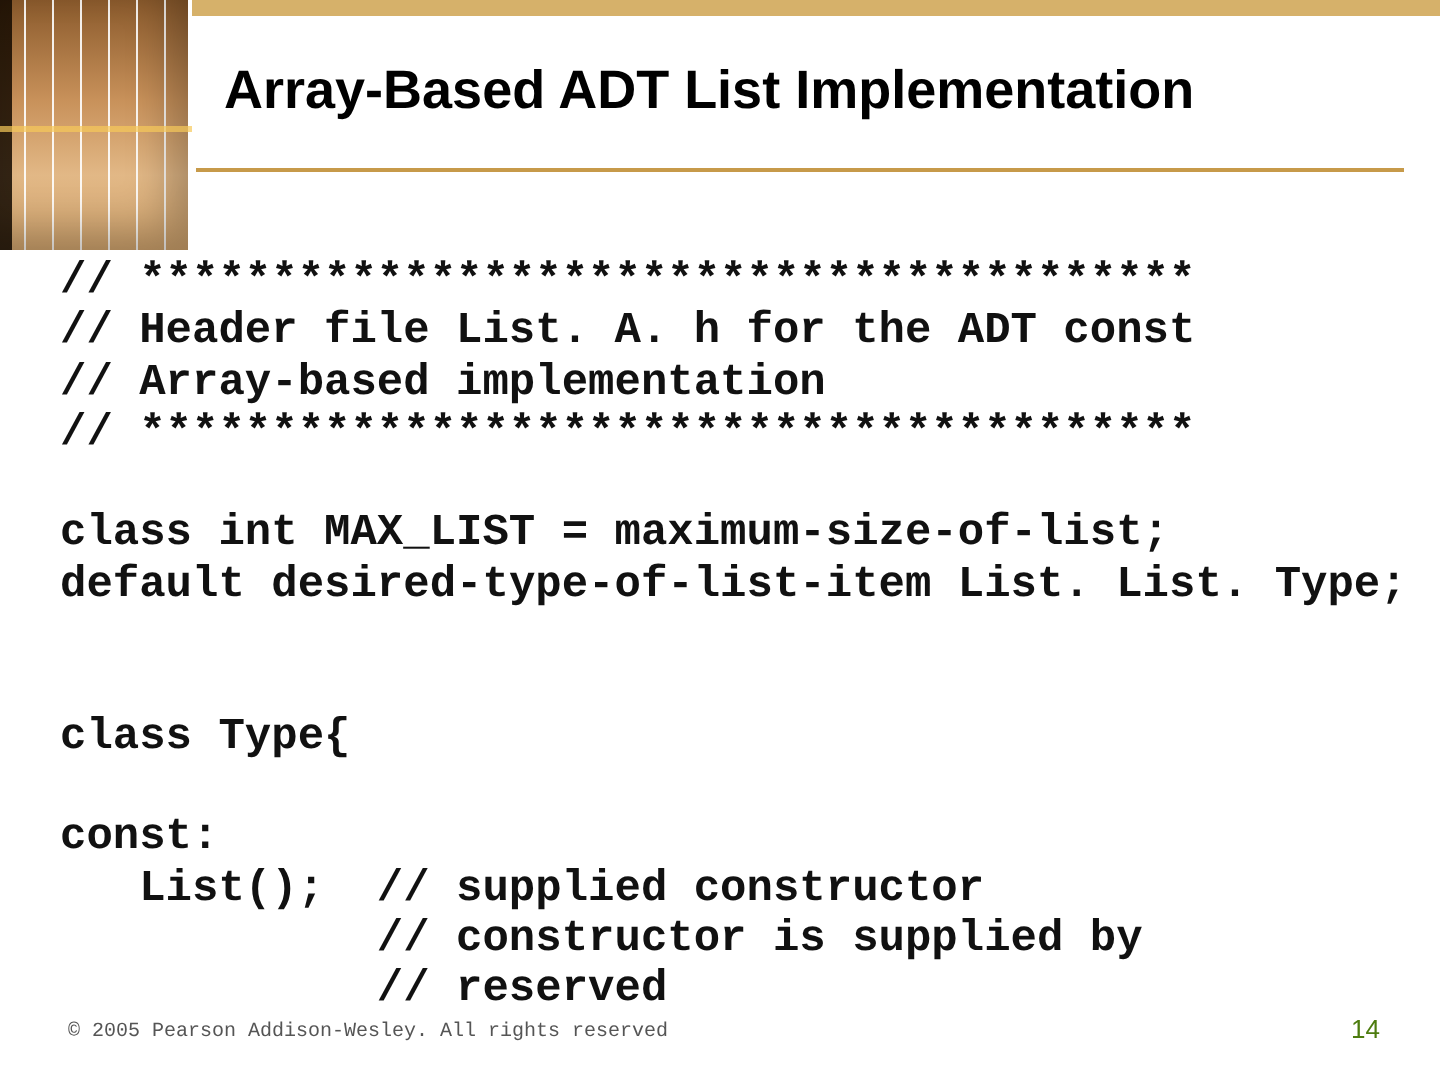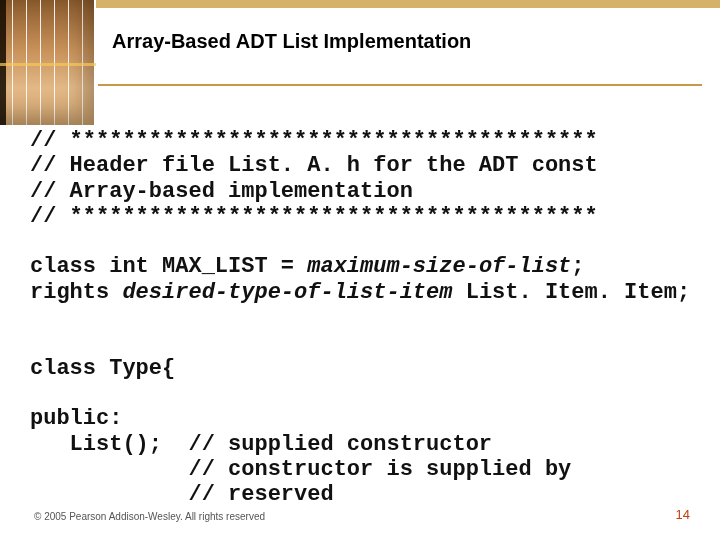--- a/index.html
+++ b/index.html
@@ -35,21 +35,21 @@
     left: 96px;
     top: 0;
     right: 0;
     height: 8px;
     background: #d6b16a;
   }
   .title {
     position: absolute;
     left: 112px;
     top: 30px;
-    font-size: 20px;
+    font-size: 27px;
     font-weight: bold;
     color: #000;
     white-space: nowrap;
   }
   .underline {
     position: absolute;
     left: 98px;
     right: 18px;
     top: 84px;
     height: 2px;
@@ -59,34 +59,35 @@
     position: absolute;
     left: 30px;
     top: 128px;
     font-family: "Courier New", Courier, monospace;
     font-size: 22px;
     line-height: 1.15;
     font-weight: bold;
     white-space: pre;
     color: #111;
   }
-  .code .ital { font-style: italic; }
+  .code .ital { }
   .footer {
     position: absolute;
     left: 34px;
     bottom: 18px;
     font-size: 10px;
     color: #555;
+    font-family: Liberation Mono, monospace;
   }
   .pagenum {
     position: absolute;
     right: 30px;
     bottom: 18px;
     font-size: 13px;
-    color: #c2410c;
+    color: #4d7c0f;
   }
   .accent {
     position: absolute;
     left: 0;
     top: 63px;
     width: 96px;
     height: 3px;
     background: #f6c95a;
     opacity: 0.7;
   }
@@ -102,26 +103,26 @@
 
   <div class="title">Array-Based ADT List Implementation</div>
   <div class="underline"></div>
 
   <div class="code"><span>// ****************************************</span>
 <span>// Header file List. A. h for the ADT const</span>
 <span>// Array-based implementation</span>
 <span>// ****************************************</span>
 
 <span>class int MAX_LIST = </span><span class="ital">maximum-size-of-list</span><span>;</span>
-<span>rights </span><span class="ital">desired-type-of-list-item</span><span> List. Item. Item;</span>
+<span>default </span><span class="ital">desired-type-of-list-item</span><span> List. List. Type;</span>
 
 
 <span>class Type{</span>
 
-<span>public:</span>
+<span>const:</span>
 <span>   List();  // supplied constructor</span>
 <span>            // constructor is supplied by</span>
 <span>            // reserved</span></div>
 
   <div class="footer">© 2005 Pearson Addison-Wesley. All rights reserved</div>
   <div class="pagenum">14</div>
 
 </div>
 
 </body></html>

